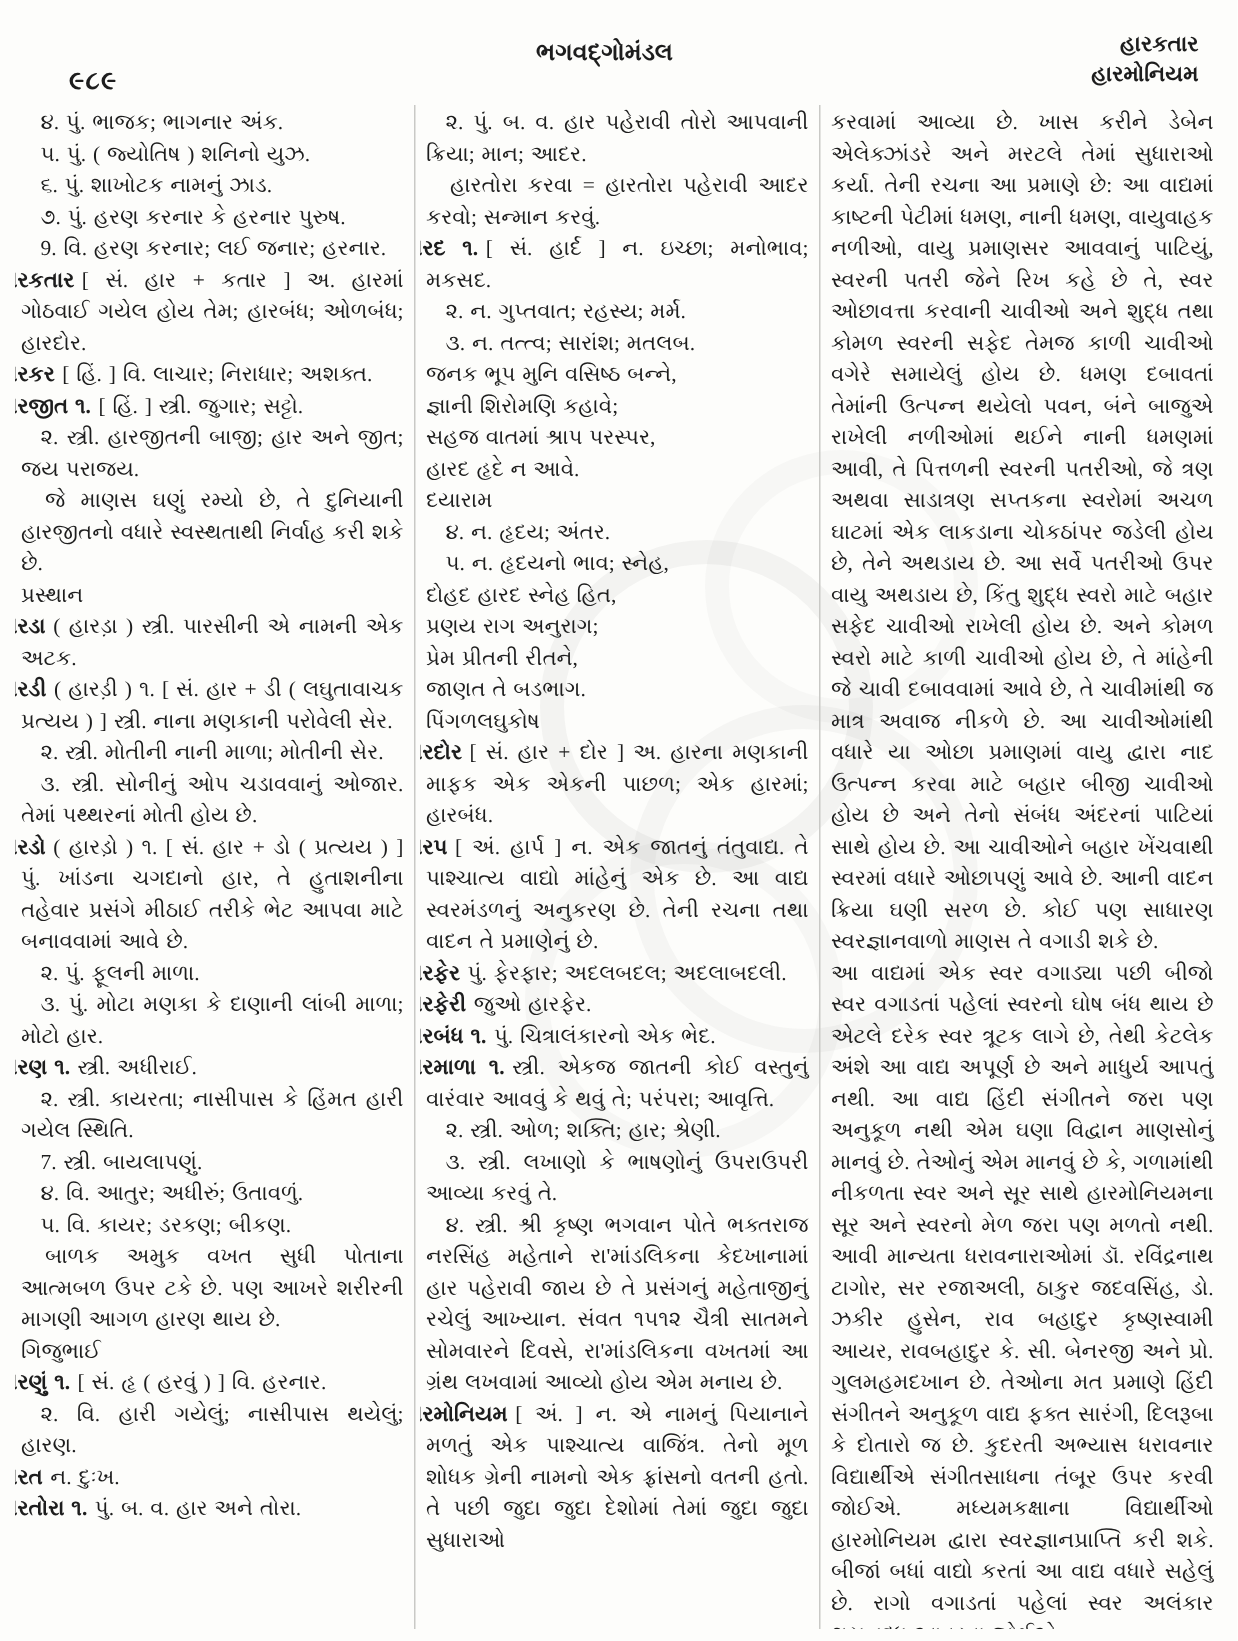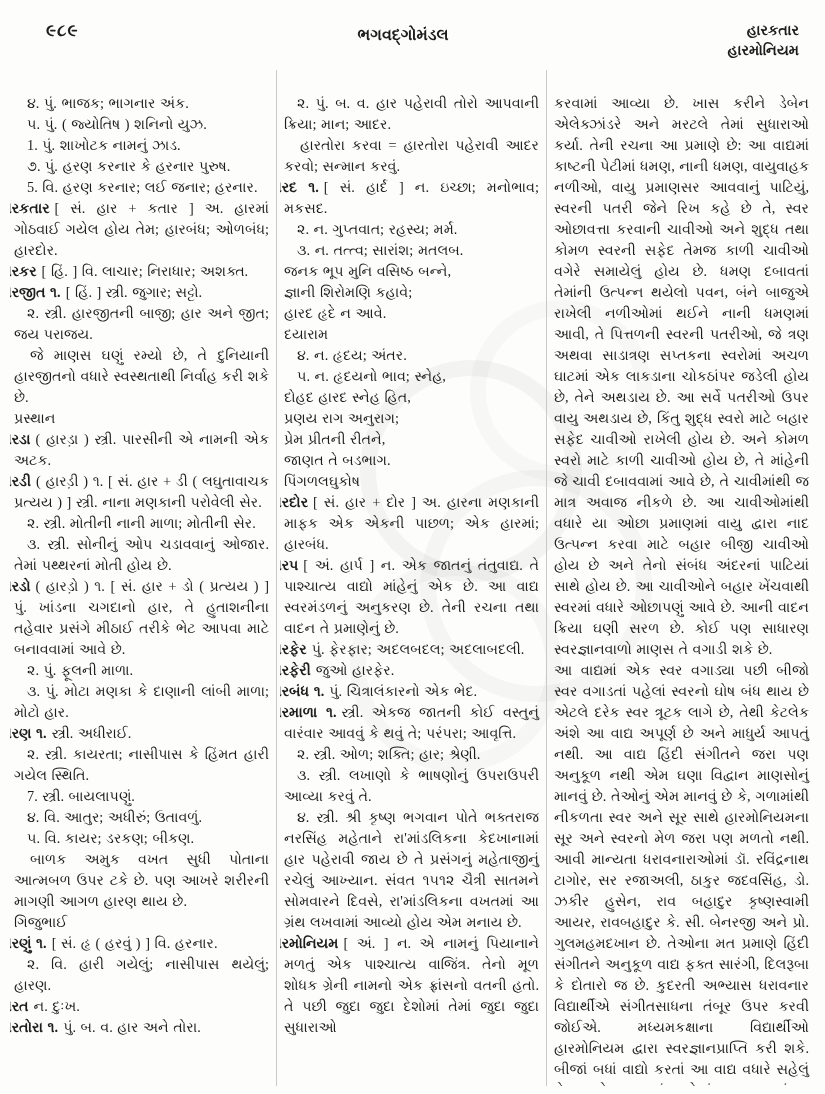--- a/index.html
+++ b/index.html
@@ -22,30 +22,30 @@
   .r2 { width: 200px; height: 200px; left: 420px; top: 470px; border-color: rgba(120,120,120,0.06); }
   .r3 { width: 180px; height: 180px; left: 350px; top: 560px; border-color: rgba(120,120,120,0.055); }
   .r4 { width: 150px; height: 150px; left: 470px; top: 300px; border-color: rgba(120,120,120,0.045); }
 
   .hdr {
     position: relative; z-index: 1;
     display: flex; justify-content: space-between; align-items: flex-start;
     padding: 6px 14px 4px 36px;
     min-height: 46px;
   }
-  .pageno { font-size: 17px; font-weight: bold; letter-spacing: 1px; margin-top: 1px; }
+  .pageno { font-size: 17px; font-weight: bold; letter-spacing: 1px; margin-top: 24px; }
   .title  { font-size: 16px; font-weight: bold; margin-top: 6px; }
   .guides { text-align: right; font-size: 14.5px; font-weight: bold; line-height: 20px; }
 
   .cols {
     position: relative; z-index: 1;
     display: flex; align-items: stretch;
     height: 1016px;
   }
-  .col { flex: 1 1 0; padding: 2px 4px 0 4px; overflow: hidden; margin-top: 21px; }
+  .col { flex: 1 1 0; padding: 2px 4px 0 4px; overflow: hidden; }
   .vrule { width: 1px; background: #c9c9c6; margin: 0 3px; }
 
   .col p {
     margin: 0; padding: 0;
     font-size: 14.3px; line-height: 21px;
     text-align: justify;
     word-spacing: 1px;
   }
   .hw { font-weight: bold; margin-right: 5px; }
   .p-entry { margin-top: 6px; padding-left: 16px; text-indent: -16px; }
@@ -75,23 +75,23 @@
       <div>હારકતાર</div>
       <div>હારમોનિયમ</div>
     </div>
   </header>
 
   <main class="cols">
     <section class="col">
 
     <p class="p-sense"><span>૪. પું. ભાજક; ભાગનાર અંક.</span></p>
         <p class="p-sense"><span>૫. પું. ( જ્યોતિષ ) શનિનો યુઝ.</span></p>
-        <p class="p-sense"><span>1. પું. શાખોટક નામનું ઝાડ.</span></p>
+        <p class="p-sense"><span>૬. પું. શાખોટક નામનું ઝાડ.</span></p>
         <p class="p-sense"><span>૭. પું. હરણ કરનાર કે હરનાર પુરુષ.</span></p>
-        <p class="p-sense"><span>5. વિ. હરણ કરનાર; લઈ જનાર; હરનાર.</span></p>
+        <p class="p-sense"><span>9. વિ. હરણ કરનાર; લઈ જનાર; હરનાર.</span></p>
         <p class="p-entry"><b class="hw">હારકતાર</b><span>[ સં. હાર + કતાર ] અ. હારમાં ગોઠવાઈ ગયેલ હોય તેમ; હારબંધ; ઓળબંધ; હારદોર.</span></p>
         <p class="p-entry"><b class="hw">હારકર</b><span>[ હિં. ] વિ. લાચાર; નિરાધાર; અશક્ત.</span></p>
         <p class="p-entry"><b class="hw">હારજીત ૧.</b><span>[ હિં. ] સ્ત્રી. જુગાર; સટ્ટો.</span></p>
         <p class="p-sense"><span>૨. સ્ત્રી. હારજીતની બાજી; હાર અને જીત; જય પરાજય.</span></p>
         <p class="p-quote"><span>જે માણસ ઘણું રમ્યો છે, તે દુનિયાની હારજીતનો વધારે સ્વસ્થતાથી નિર્વાહ કરી શકે છે.</span></p>
         <p class="p-citeup"><span>પ્રસ્થાન</span></p>
         <p class="p-entry"><b class="hw">હારડા</b><span>( હારડ઼ા ) સ્ત્રી. પારસીની એ નામની એક અટક.</span></p>
         <p class="p-entry"><b class="hw">હારડી</b><span>( હારડ઼ી ) ૧. [ સં. હાર + ડી ( લઘુતાવાચક પ્રત્યય ) ] સ્ત્રી. નાના મણકાની પરોવેલી સેર.</span></p>
         <p class="p-sense"><span>૨. સ્ત્રી. મોતીની નાની માળા; મોતીની સેર.</span></p>
         <p class="p-sense"><span>૩. સ્ત્રી. સોનીનું ઓપ ચડાવવાનું ઓજાર. તેમાં પથ્થરનાં મોતી હોય છે.</span></p>
@@ -115,20 +115,21 @@
 
     <section class="col">
 
     <p class="p-sense"><span>૨. પું. બ. વ. હાર પહેરાવી તોરો આપવાની ક્રિયા; માન; આદર.</span></p>
         <p class="p-quote"><span>હારતોરા કરવા = હારતોરા પહેરાવી આદર કરવો; સન્માન કરવું.</span></p>
         <p class="p-entry"><b class="hw">હારદ ૧.</b><span>[ સં. હાર્દ ] ન. ઇચ્છા; મનોભાવ; મકસદ.</span></p>
         <p class="p-sense"><span>૨. ન. ગુપ્તવાત; રહસ્ય; મર્મ.</span></p>
         <p class="p-sense"><span>૩. ન. તત્ત્વ; સારાંશ; મતલબ.</span></p>
         <p class="p-verse"><span>જનક ભૂપ મુનિ વસિષ્ઠ બન્ને,</span></p>
         <p class="p-verse"><span>જ્ઞાની શિરોમણિ કહાવે;</span></p>
+        <p class="p-verse"><span>સહજ વાતમાં શ્રાપ પરસ્પર,</span></p>
         <p class="p-verse"><span>હારદ હૃદે ન આવે.</span></p>
         <p class="p-cite"><span>દયારામ</span></p>
         <p class="p-sense"><span>૪. ન. હૃદય; અંતર.</span></p>
         <p class="p-sense"><span>૫. ન. હૃદયનો ભાવ; સ્નેહ,</span></p>
         <p class="p-verse"><span>દોહદ હારદ સ્નેહ હિત,</span></p>
         <p class="p-verse"><span>પ્રણય રાગ અનુરાગ;</span></p>
         <p class="p-verse"><span>પ્રેમ પ્રીતની રીતને,</span></p>
         <p class="p-verse"><span>જાણત તે બડભાગ.</span></p>
         <p class="p-cite"><span>પિંગળલઘુકોષ</span></p>
         <p class="p-entry"><b class="hw">હારદોર</b><span>[ સં. હાર + દોર ] અ. હારના મણકાની માફક એક એકની પાછળ; એક હારમાં; હારબંધ.</span></p>

